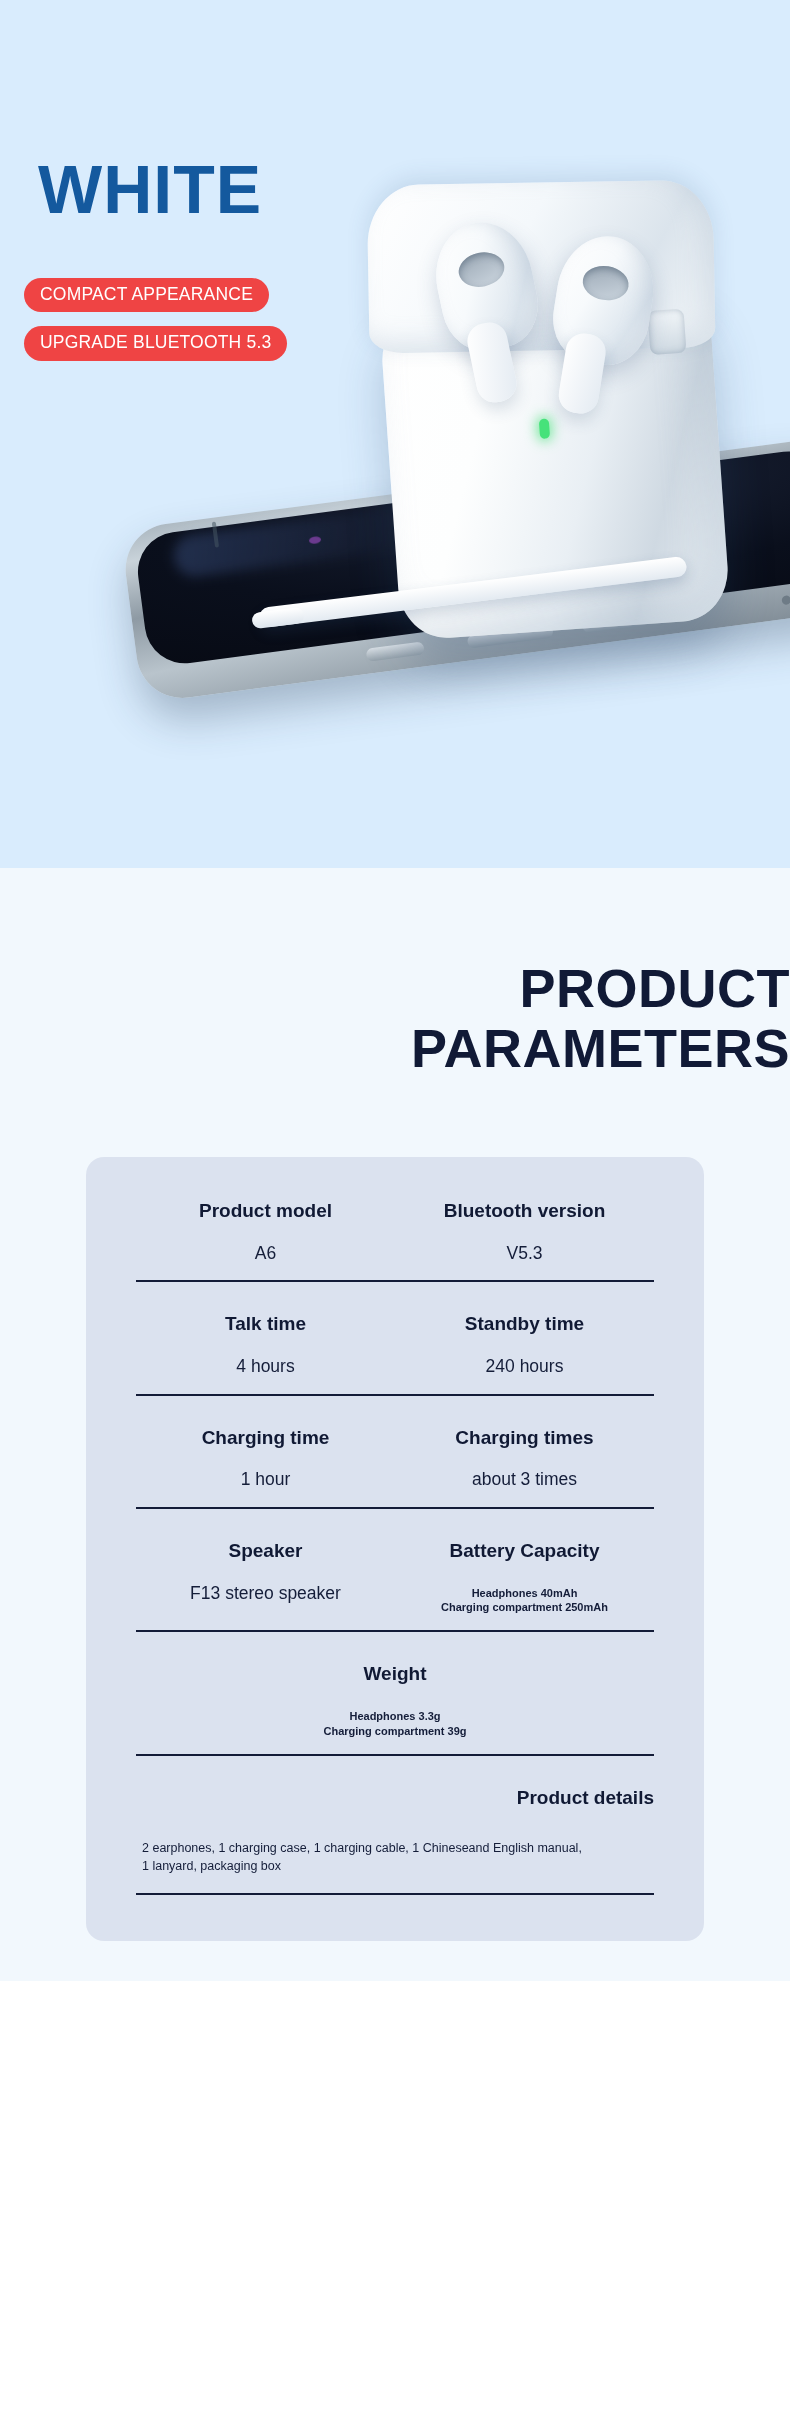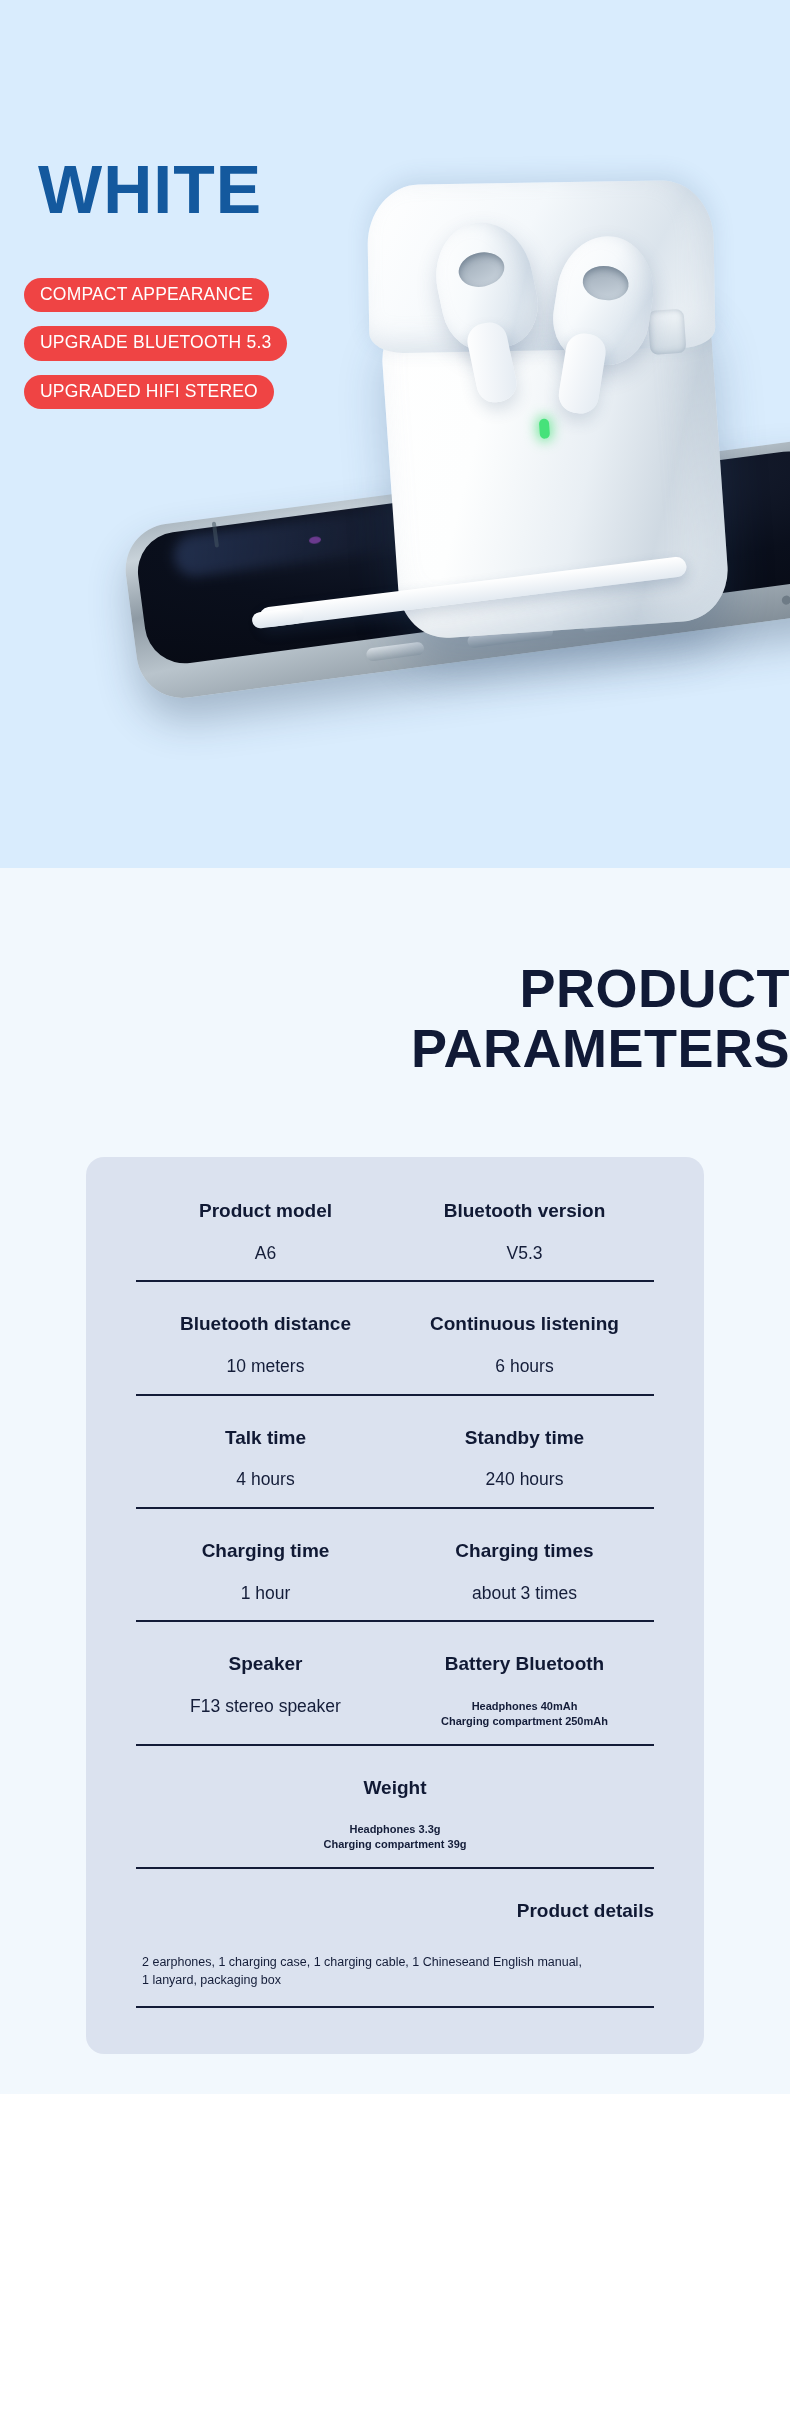--- a/index.html
+++ b/index.html
@@ -327,21 +327,20 @@
       <div class="strap-band"></div>
       <div class="strap-tip"></div>
     </div>
   </div>
 
   <h1 class="hero-title">WHITE</h1>
 
   <div class="pill-stack">
     <span class="pill">COMPACT APPEARANCE</span>
     <span class="pill">UPGRADE BLUETOOTH 5.3</span>
-    <span class="pill">UPGRADED HIFI STEREO</span>
   </div>
 </section>
 
 <section class="params">
 
   <h2 class="params-heading">
     <span>PRODUCT</span>
     <span class="l2">PARAMETERS</span>
   </h2>
 
@@ -353,67 +352,55 @@
           <div class="spec-label">Product model</div>
           <div class="spec-value">A6</div>
         </div>
         <div class="spec-cell">
           <div class="spec-label">Bluetooth version</div>
           <div class="spec-value">V5.3</div>
         </div>
       </div>
     </div>
 
+
     <div class="spec-row">
       <div class="spec-cells">
         <div class="spec-cell">
-          <div class="spec-label">Bluetooth distance</div>
-          <div class="spec-value">10 meters</div>
-        </div>
-        <div class="spec-cell">
-          <div class="spec-label">Continuous listening</div>
-          <div class="spec-value">6 hours</div>
+          <div class="spec-label">Talk time</div>
+          <div class="spec-value">4 hours</div>
+        </div>
+        <div class="spec-cell">
+          <div class="spec-label">Standby time</div>
+          <div class="spec-value">240 hours</div>
         </div>
       </div>
     </div>
 
     <div class="spec-row">
       <div class="spec-cells">
         <div class="spec-cell">
-          <div class="spec-label">Talk time</div>
-          <div class="spec-value">4 hours</div>
-        </div>
-        <div class="spec-cell">
-          <div class="spec-label">Standby time</div>
-          <div class="spec-value">240 hours</div>
+          <div class="spec-label">Charging time</div>
+          <div class="spec-value">1 hour</div>
+        </div>
+        <div class="spec-cell">
+          <div class="spec-label">Charging times</div>
+          <div class="spec-value">about 3 times</div>
         </div>
       </div>
     </div>
 
     <div class="spec-row">
       <div class="spec-cells">
         <div class="spec-cell">
-          <div class="spec-label">Charging time</div>
-          <div class="spec-value">1 hour</div>
-        </div>
-        <div class="spec-cell">
-          <div class="spec-label">Charging times</div>
-          <div class="spec-value">about 3 times</div>
-        </div>
-      </div>
-    </div>
-
-    <div class="spec-row">
-      <div class="spec-cells">
-        <div class="spec-cell">
           <div class="spec-label">Speaker</div>
           <div class="spec-value">F13 stereo speaker</div>
         </div>
         <div class="spec-cell">
-          <div class="spec-label">Battery Bluetooth</div>
+          <div class="spec-label">Battery Capacity</div>
           <div class="spec-value small">Headphones 40mAh<br>Charging compartment 250mAh</div>
         </div>
       </div>
     </div>
 
     <div class="spec-row">
       <div class="spec-cells">
         <div class="spec-cell">
           <div class="spec-label">Weight</div>
           <div class="spec-value small">Headphones 3.3g<br>Charging compartment 39g</div>

